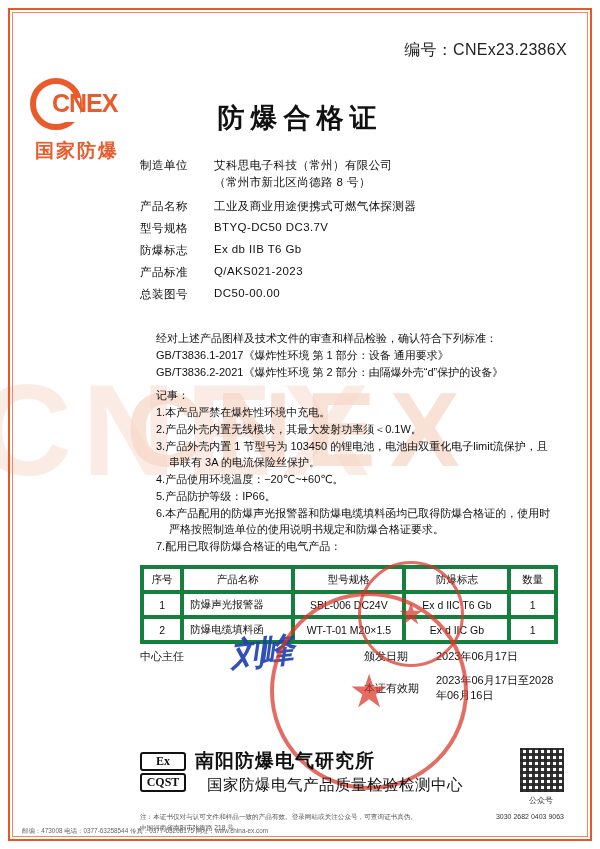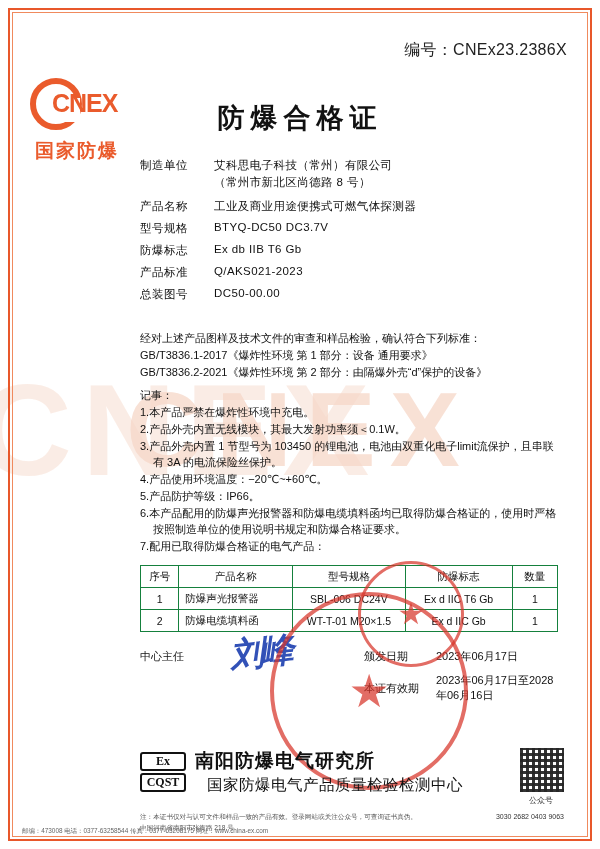--- a/index.html
+++ b/index.html
@@ -102,31 +102,31 @@
   .flabel{width:74px;flex:none;letter-spacing:.5px;}
   .fvalue{flex:1;letter-spacing:.4px;}
   .fvalue .sub{display:block;margin-top:2px;}
   .frow.tall{margin-bottom:9px;}
   .frow.tall2{margin-bottom:7px;}
   
   .body{
     position:absolute;left:140px;top:330px;width:418px;
     font-size:11px;line-height:16px;color:#111;
   }
-  .body p{margin:0 0 1px 0;}
+  .body p{margin:0 0 1px 16px;}
   .body .indent{padding-left:13px;text-indent:-13px;}
   .sec-gap{height:6px;}
   
   .ptable{
     position:absolute;left:140px;top:565px;width:418px;
     border-collapse:collapse;
     font-size:10.5px;
   }
   .ptable th,.ptable td{
-    border:1px solid #15803d;
+    border:4px solid #15803d;
     padding:3px 4px;
     text-align:center;
     color:#111;
     height:15px;
   }
   .ptable th{font-weight:normal;}
   .col-no{width:32px;}
   .col-name{width:118px;}
   .col-model{width:112px;}
   .col-mark{width:110px;}

